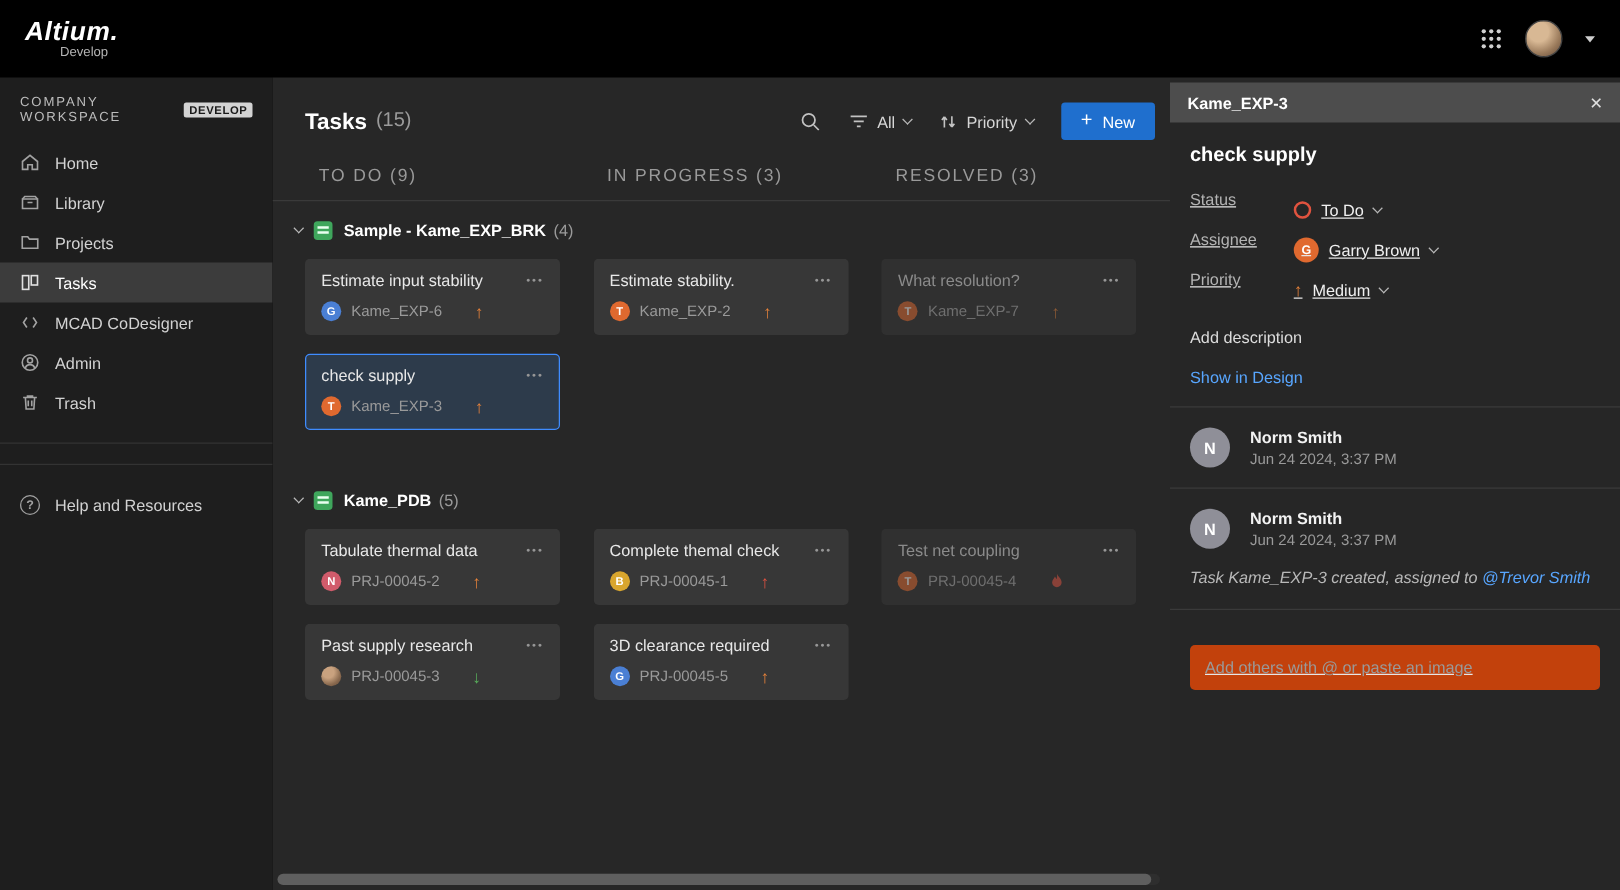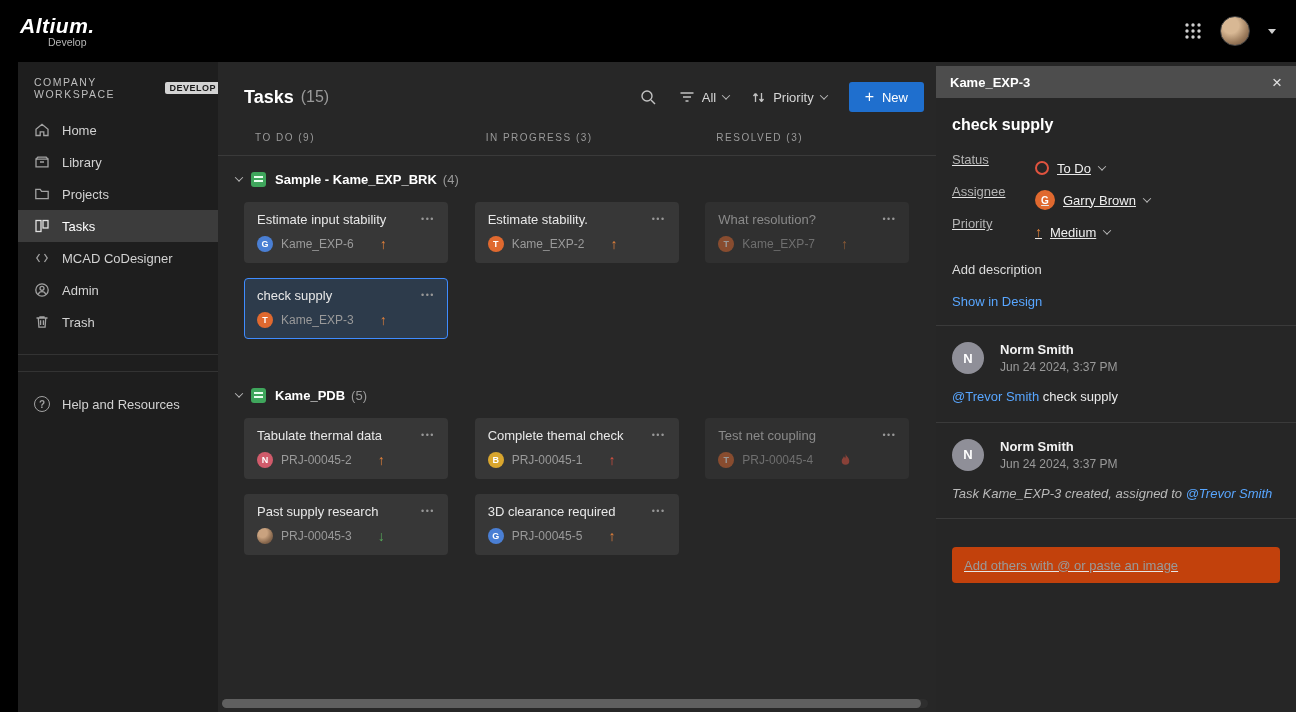--- a/index.html
+++ b/index.html
@@ -18,21 +18,21 @@
   .logo-sub { font-size:10.5px; color:#b5b5b5; margin-left:28px; margin-top:-2px; }
   .topbar-right { display:flex; align-items:center; gap:18px; }
   .apps-icon { color:#cfcfcf; cursor:pointer; }
   .tb-avatar { width:30px; height:30px; border-radius:50%;
                background:radial-gradient(circle at 35% 30%, #d8b894 0 30%, #9a7a5b 65%, #5f4636 100%);
                border:1px solid #444; }
   .caret { width:0; height:0; border-left:4px solid transparent; border-right:4px solid transparent;
            border-top:5px solid #cfcfcf; }
 
   
-  .sidebar { position:absolute; top:62px; left:18px; width:218px; bottom:0; background:#1e1e1e; padding-top:14px; }
+  .sidebar { position:absolute; top:62px; left:0; width:218px; bottom:0; background:#1e1e1e; padding-top:14px; }
   .ws-row { display:flex; align-items:center; gap:8px; padding:0 16px; margin-bottom:14px; }
   .ws-label { font-size:10.5px; letter-spacing:1.5px; color:#bdbdbd; }
   .ws-badge { font-size:9px; font-weight:bold; letter-spacing:0.5px; background:#d3d3d3; color:#1a1a1a;
               padding:1px 4px; border-radius:2px; }
   .side-item { display:flex; align-items:center; gap:12px; height:32px; padding:0 16px;
                color:#d2d2d2; cursor:pointer; }
   .side-item .s-ico { width:16px; height:16px; color:#a2a2a2; flex:0 0 16px; }
   .side-item.active { background:#3c3c3c; color:#fff; }
   .side-item.active .s-ico { color:#e0e0e0; }
   .side-div { height:1px; background:#333; margin:16px 0; }
@@ -46,21 +46,21 @@
   .page-count { font-size:16px; color:#9a9a9a; margin-left:7px; }
   .hdr-tools { margin-left:auto; display:flex; align-items:center; gap:22px; }
   .tool { display:flex; align-items:center; gap:7px; color:#d6d6d6; cursor:pointer; font-size:13px; }
   .tool .t-ico { color:#c2c2c2; }
   .new-btn { display:flex; align-items:center; gap:8px; background:#1f6fce; color:#fff; border:none;
              border-radius:3px; height:30px; padding:0 16px; font-size:13px; cursor:pointer;
              font-family:"Liberation Sans",sans-serif; }
   .plus { font-size:16px; line-height:1; font-weight:normal; }
 
   .col-headers { display:flex; border-bottom:1px solid #3a3a3a; padding:0 0 12px 26px; }
-  .col-slot-h { width:236px; padding-left:11px; font-size:10px; letter-spacing:1.5px; color:#9a9a9a; }
+  .col-slot-h { width:236px; padding-left:11px; font-size:14px; letter-spacing:1.5px; color:#9a9a9a; }
 
   .group-header { display:flex; align-items:center; gap:9px; height:46px; padding-left:18px; cursor:pointer; }
   .g-name { font-size:13px; font-weight:bold; color:#fff; }
   .g-count { font-size:13px; color:#9a9a9a; margin-left:-3px; }
   .doc-ico { width:15px; height:15px; border-radius:3px; background:#3fa65c; position:relative; }
   .doc-ico::before { content:""; position:absolute; left:3px; right:3px; top:4px; height:2px; background:#eafff0; }
   .doc-ico::after  { content:""; position:absolute; left:3px; right:3px; top:8px; height:2px; background:#eafff0; }
 
   .group-cards { display:flex; padding-left:26px; align-items:flex-start; margin-bottom:18px; }
   .col-slot { width:236px; }
@@ -467,24 +467,20 @@
     <div class="panel-div"></div>
 
     <div class="comment">
       <div class="c-head">
         <span class="av av-lg av-gray">N</span>
         <span>
           <div class="c-author">Norm Smith</div>
           <div class="c-time">Jun 24 2024, 3:37 PM</div>
         </span>
       </div>
-      <div class="c-body">
-        <span class="link">@Trevor Smith</span>
-        <span>check supply</span>
-      </div>
     </div>
 
     <div class="panel-div"></div>
 
     <div class="comment">
       <div class="c-head">
         <span class="av av-lg av-gray">N</span>
         <span>
           <div class="c-author">Norm Smith</div>
           <div class="c-time">Jun 24 2024, 3:37 PM</div>

